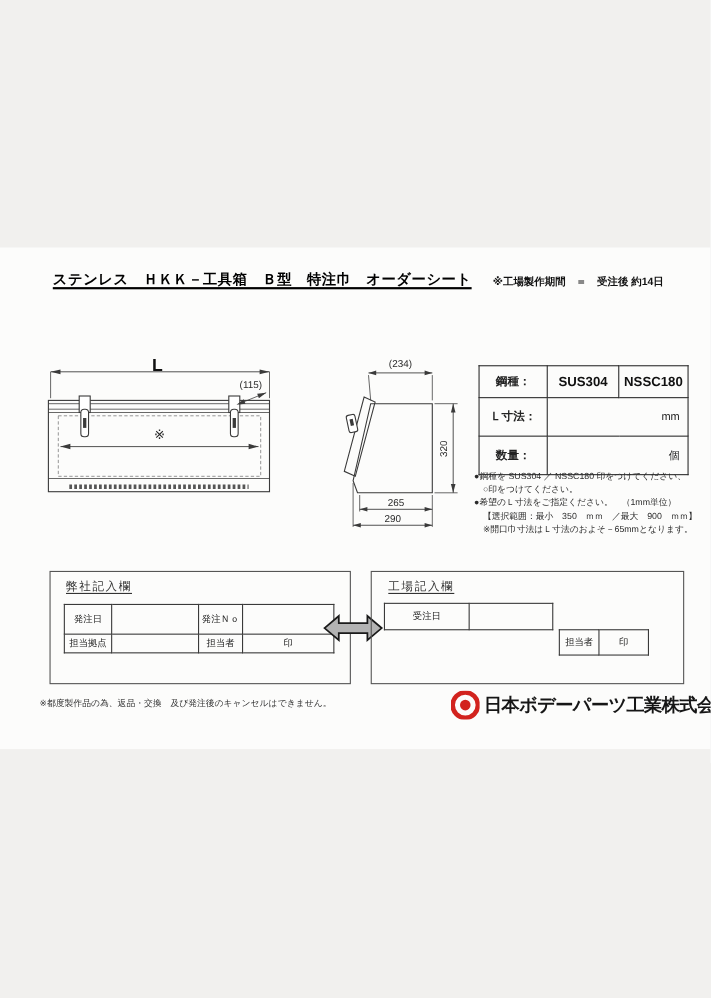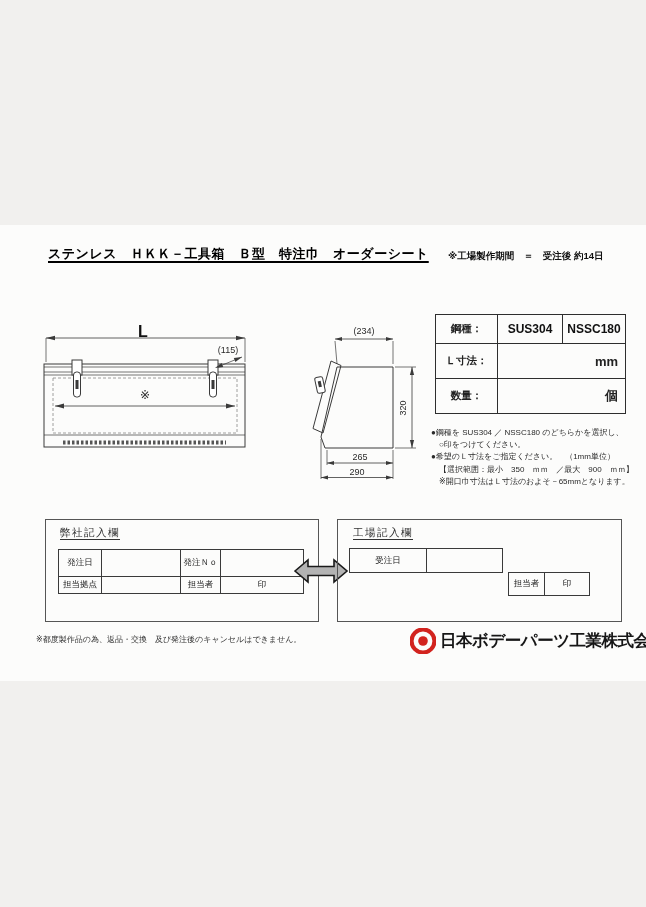--- a/index.html
+++ b/index.html
@@ -13,25 +13,25 @@
   .abs{position:absolute;}
   
   .doc-title{
     left:48px;top:245px;font-size:13px;font-weight:bold;letter-spacing:.5px;
     text-decoration:underline;text-decoration-thickness:2px;text-underline-offset:3px;
     color:#000000;white-space:nowrap;
   }
   .lead-note{left:448px;top:250px;font-size:9.5px;font-weight:bold;color:#111;white-space:nowrap;}
   
   table{border-collapse:collapse;table-layout:fixed;}
-  .spec-table{left:435px;top:314px;padding-left:13px;}
+  .spec-table{left:435px;top:332px;padding-left:13px;}
   .spec-table td{border:1.5px solid #2e2e2e;padding:0;overflow:hidden;}
   .spec-table .lbl{font-size:10.5px;font-weight:bold;text-align:center;color:#222;}
   .spec-table .opt{font-size:12px;font-weight:bold;text-align:center;color:#111;}
-  .spec-table .unit{font-size:13px;font-weight:bold;text-align:right;padding-right:7px;color:#222;}
+  .spec-table .unit{font-size:10px;font-weight:normal;text-align:right;padding-right:7px;color:#222;}
   
   .notes{left:431px;top:427px;width:205px;font-size:8px;line-height:12.2px;color:#2a2a2a;}
   .notes div{white-space:nowrap;}
   
   .entry-box{border:1.3px solid #555;background:transparent;}
   .box-title{font-size:10.5px;letter-spacing:1.5px;color:#333;
     text-decoration:underline;text-underline-offset:3px;white-space:nowrap;}
   .entry-table td{border:1px solid #3a3a3a;font-size:8.5px;color:#222;text-align:center;padding:0;overflow:hidden;}
   
   .footer-note{left:36px;top:634px;font-size:8px;color:#333;white-space:nowrap;}
@@ -151,21 +151,21 @@
     <td class="unit" colspan="2">mm</td>
   </tr>
   <tr style="height:35px">
     <td class="lbl">数量：</td>
     <td class="unit" colspan="2">個</td>
   </tr>
 </tbody>
   </table>
 
 <div class="abs notes">
-  <div>●鋼種を SUS304 ／ NSSC180 のどちらかを選択し、</div>
+  <div>●鋼種を SUS304 ／ NSSC180 印をつけてください、</div>
   <div>　○印をつけてください。</div>
   <div>●希望のＬ寸法をご指定ください。　（1mm単位）</div>
   <div>　【選択範囲：最小　350　ｍｍ　／最大　900　ｍｍ】</div>
   <div>　※開口巾寸法はＬ寸法のおよそ－65mmとなります。</div>
 </div>
 
 <div class="abs entry-box" style="left:45px;top:519px;width:272px;height:101px;">
   <div class="abs box-title" style="left:14px;top:6px;">弊社記入欄</div>
   <table class="abs entry-table" style="left:12px;top:29px;">
     <colgroup>

